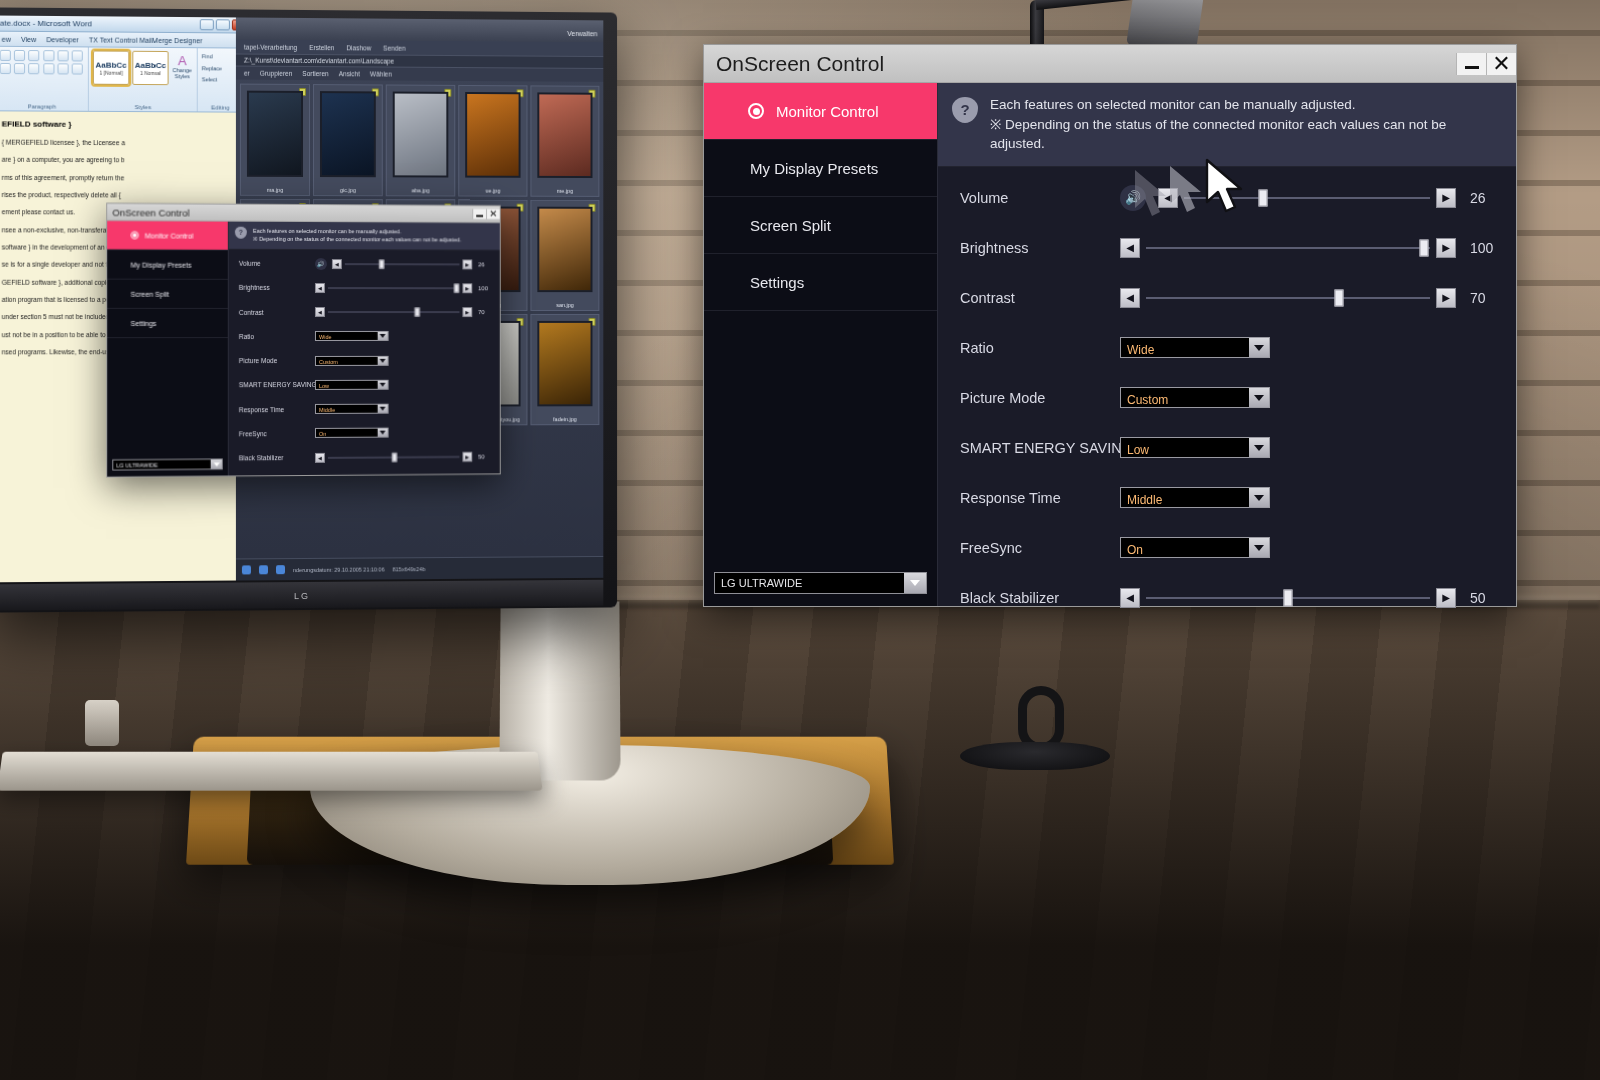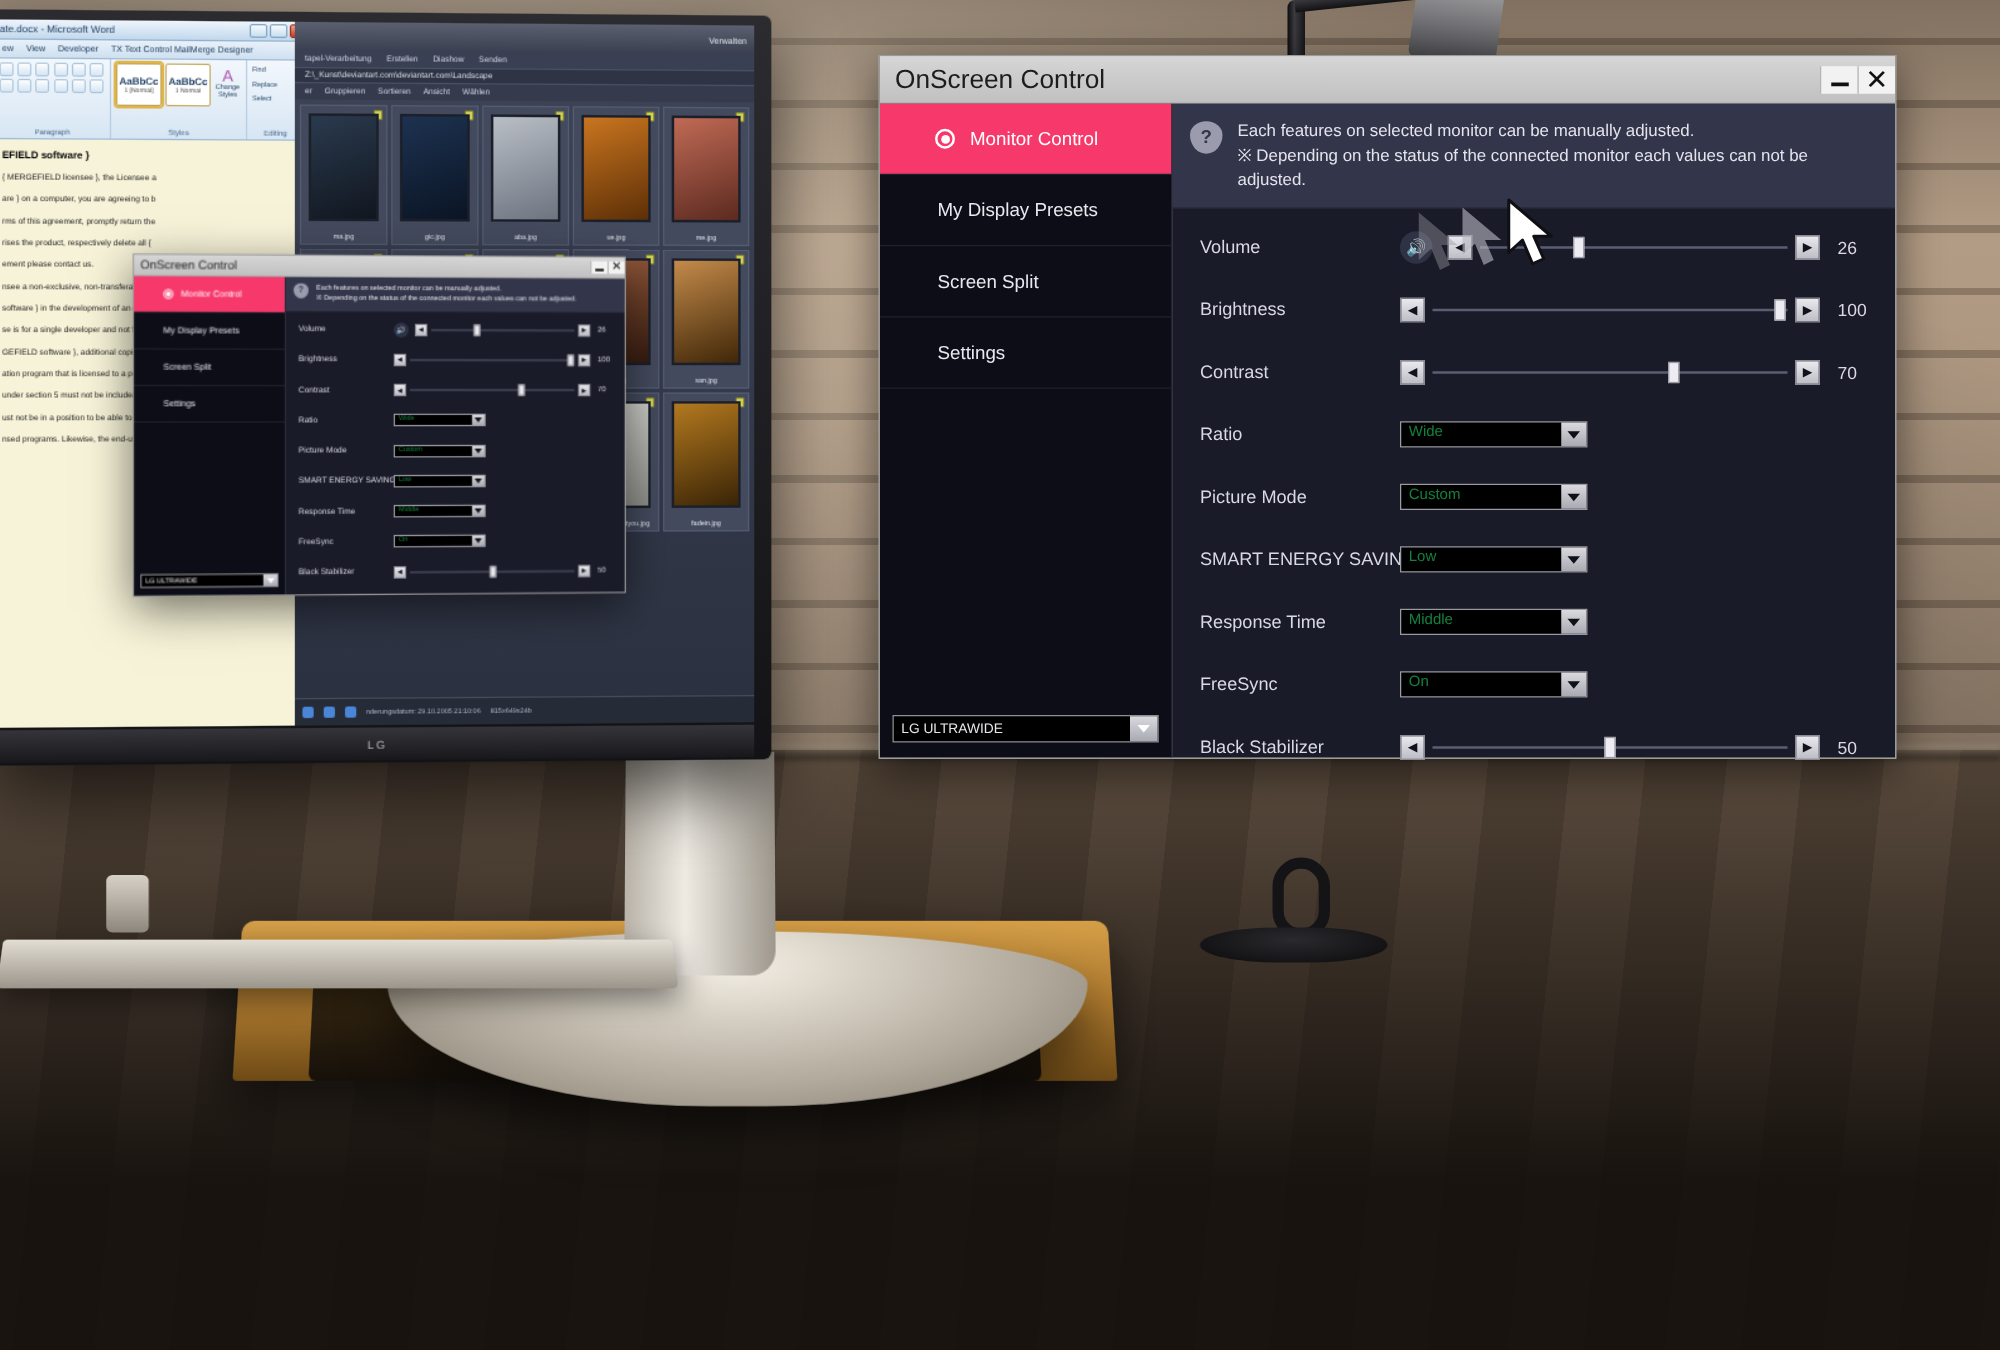--- a/index.html
+++ b/index.html
@@ -247,22 +247,22 @@
   }
   .radio i { background:#fff; border-radius:50%; display:block; }
   .side-spacer { flex:1; }
   .mon-select {
     background:#000; border:1px solid #8f8f96; color:#e6e6ea;
     display:flex; align-items:center; justify-content:space-between;
   }
   .caret { width:0; height:0; border-left:5px solid transparent;
            border-right:5px solid transparent; border-top:6px solid #fff; }
   .sel-box {
-    background:#000; border:1px solid #9a9aa2; color:#15803d;
-    display:flex; align-items:flex-start; justify-content:space-between;
+    background:#000; border:1px solid #9a9aa2; color:#fdba74;
+    display:flex; align-items:flex-end; justify-content:space-between;
   }
   .sel-caret-box {
     background: linear-gradient(180deg,#d9d9de,#a9a9b2);
     display:flex; align-items:center; justify-content:center; height:100%;
   }
   .sel-caret { width:0;height:0; border-left:5px solid transparent;
                border-right:5px solid transparent; border-top:6px solid #101018; }
 
   .osc-main { flex:1; background:#1a1b28; display:flex; flex-direction:column; min-width:0; }
   .osc-note {

